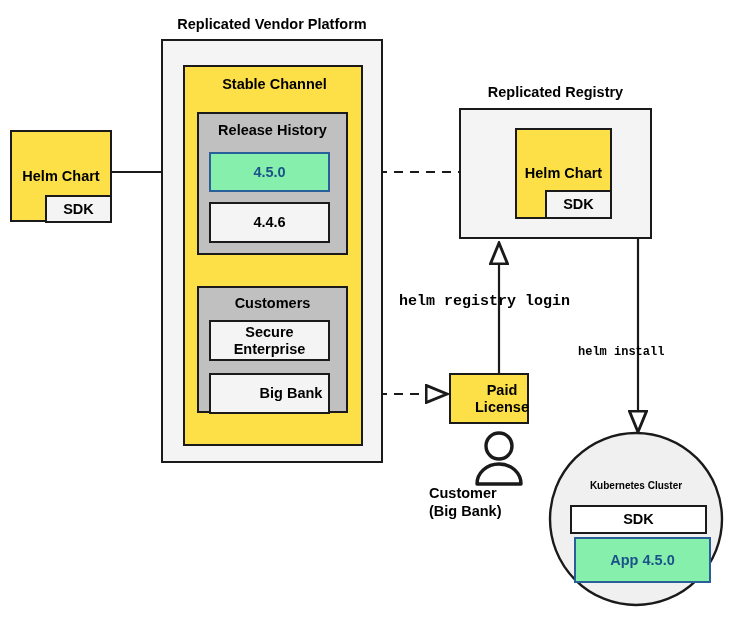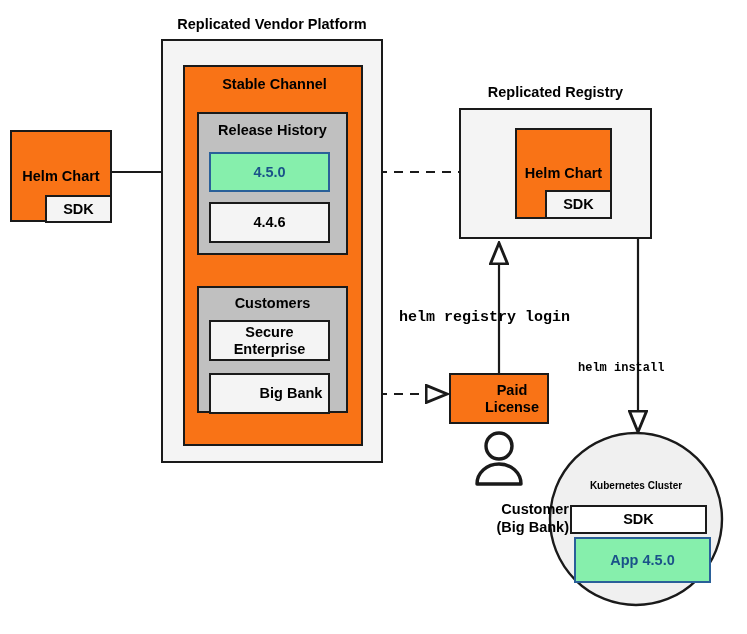--- a/index.html
+++ b/index.html
@@ -28,26 +28,25 @@
     justify-content: center;
     text-align: center;
     font-weight: bold;
     color: #000000;
     line-height: 1.15;
   }
   .label {
     position: absolute;
     font-weight: bold;
     color: #000000;
-    text-align: right;
+    text-align: left;
     white-space: pre;
-    margin-top: 16px;
   }
   .fill-lightest { background: #f4f4f4; }
-  .fill-mid      { background: #f97316; }
+  .fill-mid      { background: #fde047; }
   .fill-dark     { background: #c0c0c0; }
   .fill-white    { background: #ffffff; }
   .fill-blue     { background: #86efac; border-color: #2a6099; color: #1a5289; }
   .svg-layer {
     position: absolute;
     left: 0;
     top: 0;
     width: 747px;
     height: 634px;
     pointer-events: none;
@@ -140,21 +139,21 @@
   <div class="box fill-mid" style="left:515px; top:128px; width:97px; height:91px; font-size:14.5px;">
     <span>Helm Chart</span>
   </div>
   <div class="box fill-lightest" style="left:545px; top:190px; width:67px; height:29px; font-size:14.5px;">
     <span>SDK</span>
   </div>
 
   <div class="label mono" style="left:399px; top:293px; font-size:15px;">helm registry login</div>
   <div class="label mono" style="left:578px; top:345px; font-size:12px;">helm install</div>
 
-  <div class="box fill-mid" style="left:449px; top:373px; width:100px; height:51px; font-size:14.5px; white-space:pre-line;padding-left:26px;">
+  <div class="box fill-mid" style="left:449px; top:373px; width:80px; height:51px; font-size:14.5px; white-space:pre-line;padding-left:26px;">
     <span style="white-space:pre-line;">Paid
 License</span>
   </div>
 
   <div class="label" style="left:429px; top:503px; width:140px; font-size:14.5px;">(Big Bank)</div>
   <div class="label" style="left:429px; top:485px; width:140px; font-size:14.5px;">Customer</div>
 
   <div class="heading-text" style="left:549px; top:480px; width:174px; font-size:10px;">Kubernetes Cluster</div>
 
   <div class="box fill-white" style="left:570px; top:505px; width:137px; height:29px; font-size:14.5px;">

